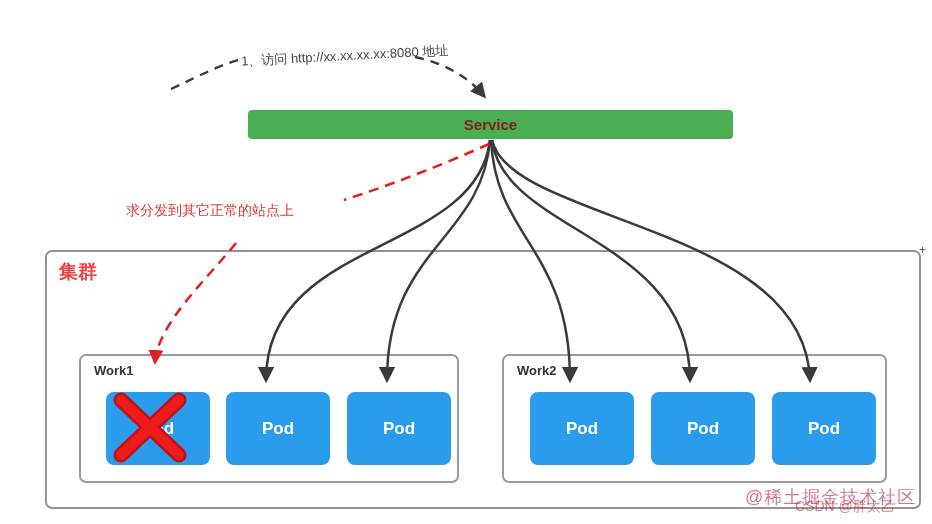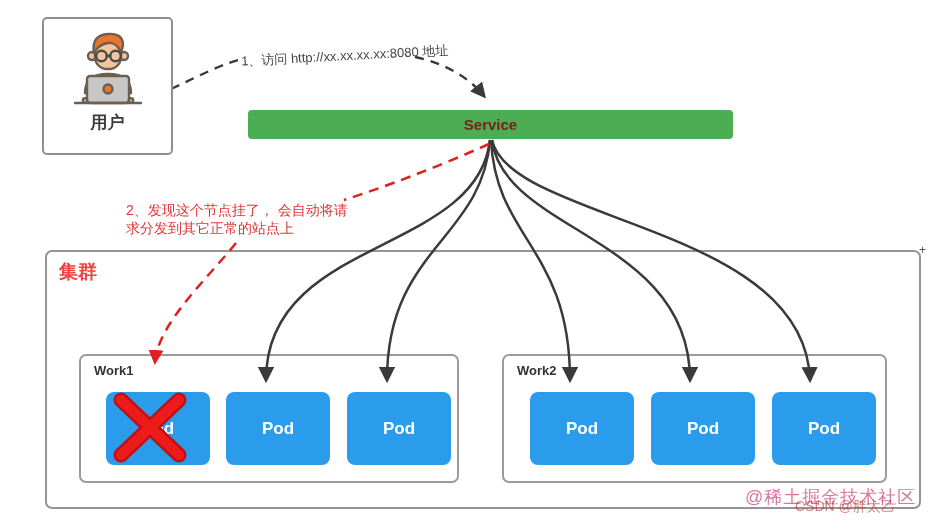--- a/index.html
+++ b/index.html
@@ -61,51 +61,23 @@
     position:absolute;left:795px;top:498px;font-size:14px;color:#b91c1c;opacity:.55;
     z-index:5;white-space:nowrap;
   }
   .plus{position:absolute;left:919px;top:243px;font-size:12px;color:#555;z-index:4;}
 </style>
 </head>
 <body>
 
 <div class="stage">
 
-  <div class="user-box">
-    <svg class="user-icon" width="94" height="82" viewBox="0 0 94 82">
-      <g stroke="#6d5e52" stroke-width="2.4" fill="none" stroke-linecap="round" stroke-linejoin="round">
-
-        <path d="M24,66 Q24,47 47,47 Q70,47 70,66 Z" fill="#a9a9a9"></path>
-
-        <circle cx="31" cy="29" r="4" fill="#f2c59c"></circle>
-        <circle cx="63" cy="29" r="4" fill="#f2c59c"></circle>
-
-        <rect x="34" y="13" width="26" height="29" rx="12" fill="#f2c59c"></rect>
-
-        <path d="M33,26 Q30,8 47,7 Q62,6 62,18 Q61,23 60,26 Q56,15 47,16 Q38,17 33,26 Z" fill="#e8762d"></path>
-
-        <circle cx="40.5" cy="29" r="5.3" fill="none" stroke="#4a4a4a"></circle>
-        <circle cx="54.5" cy="29" r="5.3" fill="none" stroke="#4a4a4a"></circle>
-        <line x1="45.8" y1="29" x2="49.2" y2="29" stroke="#4a4a4a"></line>
-
-        <rect x="26" y="49" width="42" height="27" rx="3" fill="#c9c7c5"></rect>
-        <circle cx="47" cy="62" r="4.5" fill="#e8762d"></circle>
-
-        <line x1="14" y1="76" x2="80" y2="76"></line>
-        <circle cx="24" cy="73.5" r="2.2" fill="#c9c7c5"></circle>
-        <circle cx="70" cy="73.5" r="2.2" fill="#c9c7c5"></circle>
-      </g>
-    </svg>
-    <div class="user-label">用户</div>
-  </div>
 
   <div class="step1">1、访问 http://xx.xx.xx.xx:8080 地址</div>
   <div class="step2">
-    <div>2、发现这个节点挂了， 会自动将请</div>
     <div>求分发到其它正常的站点上</div>
   </div>
 
   <div class="service">
     <span>Service</span>
   </div>
 
   <div class="cluster">
     <div class="cluster-label">集群</div>
 

